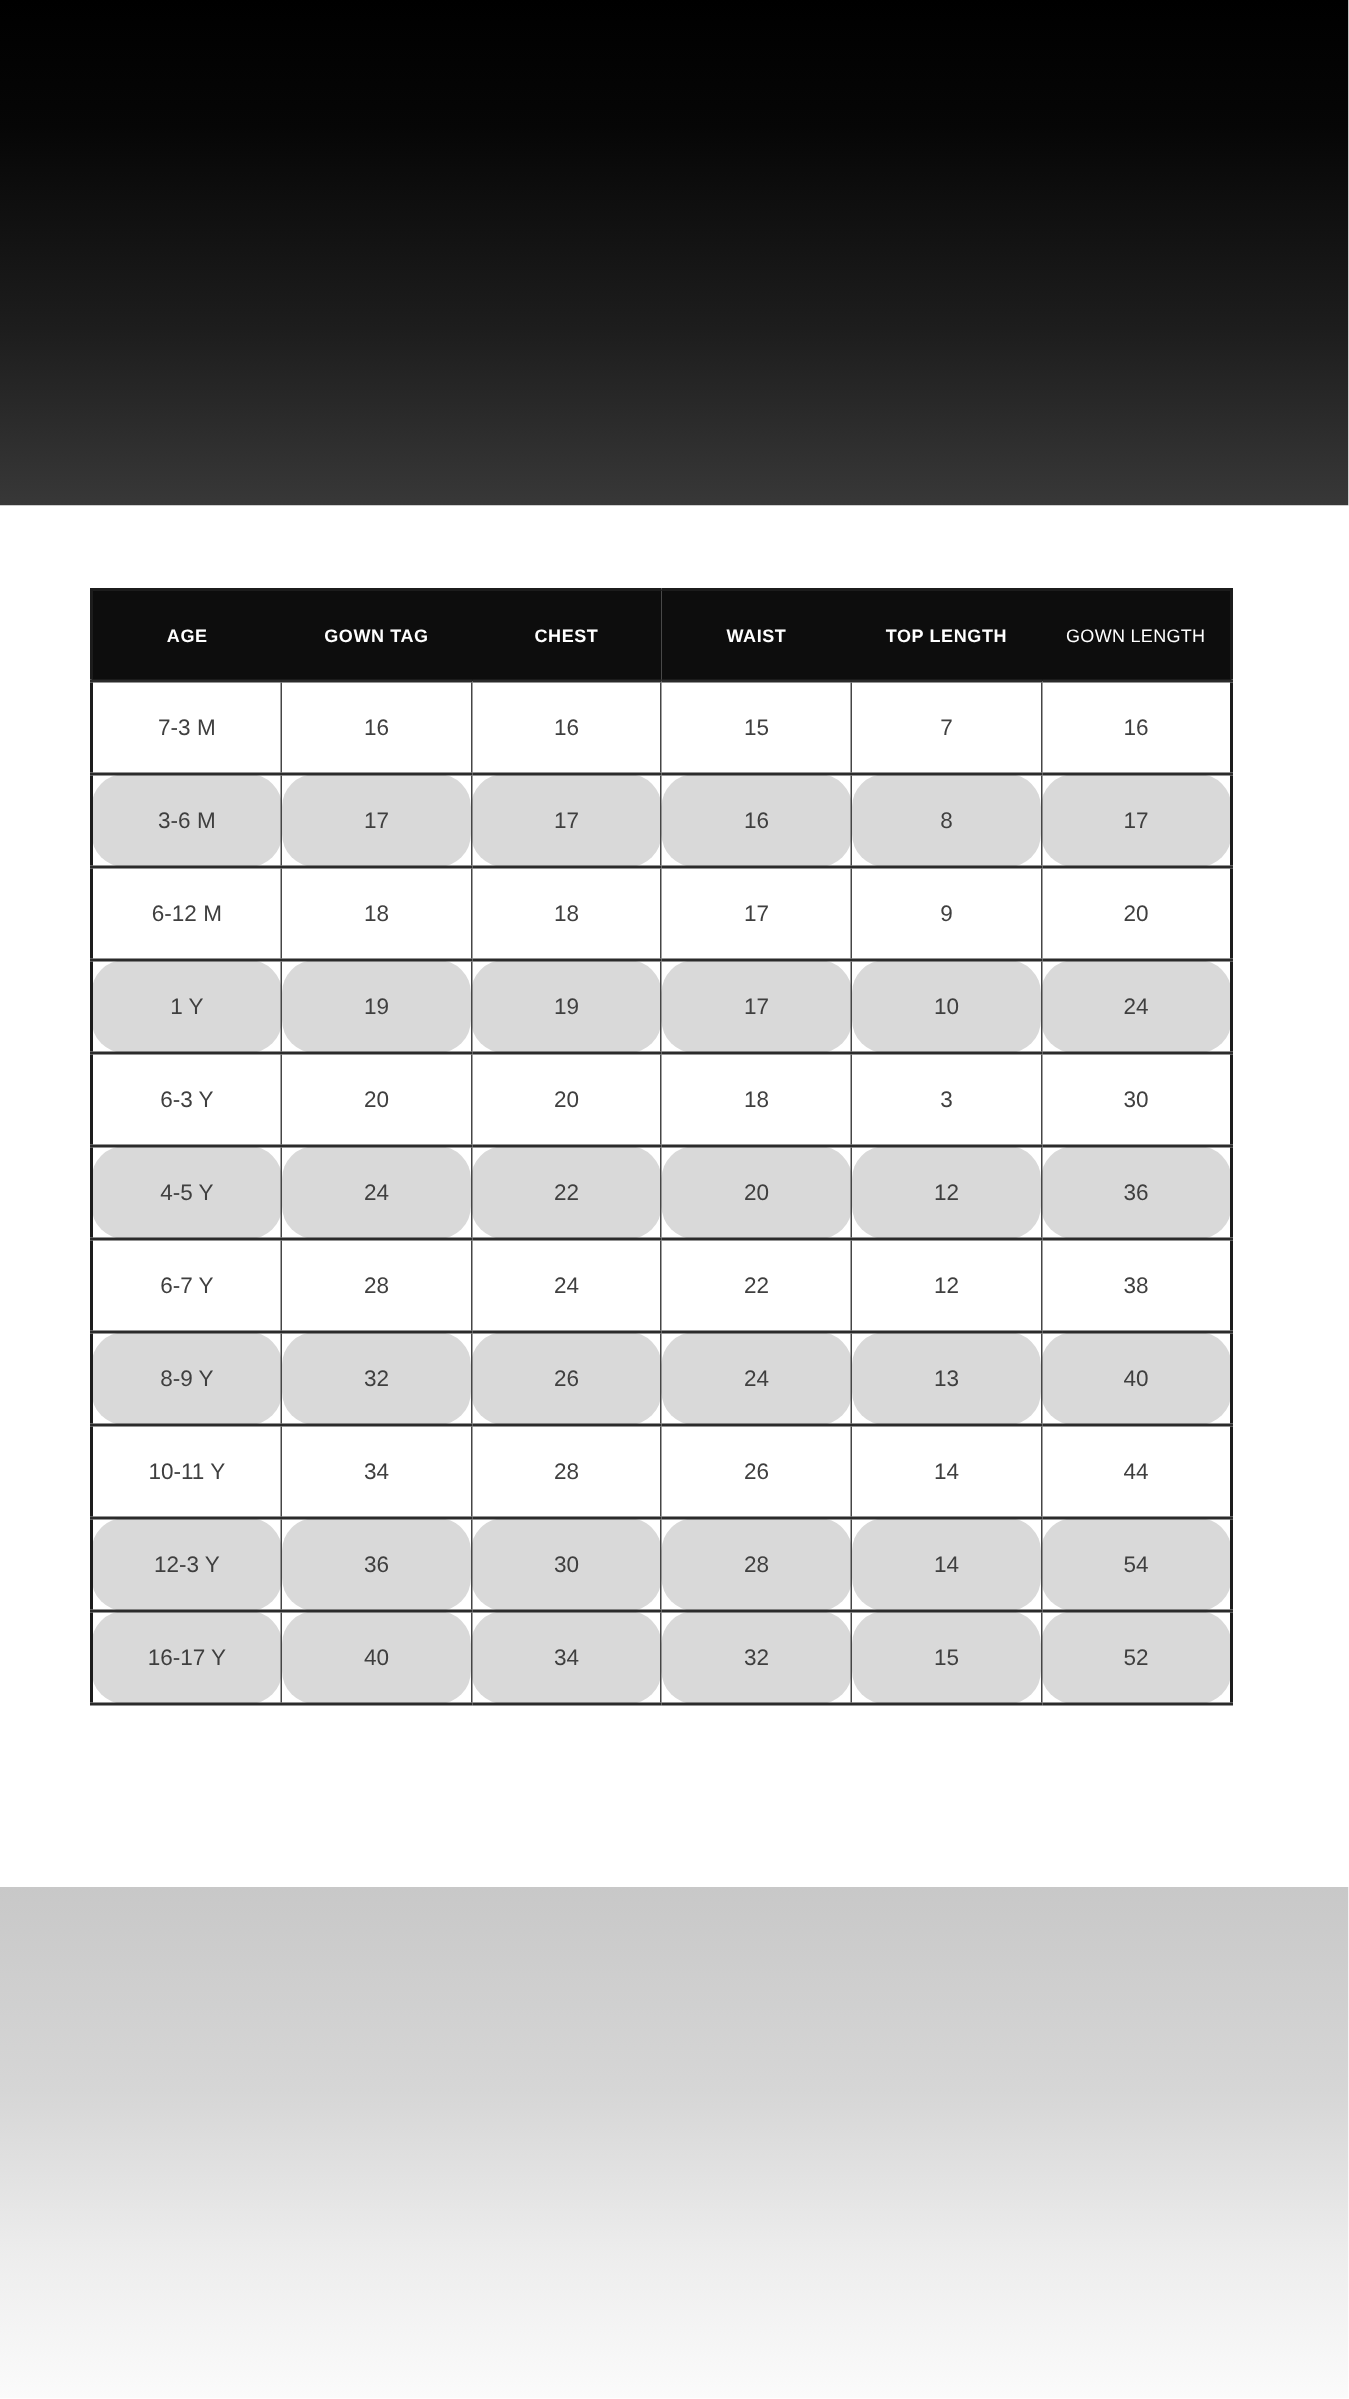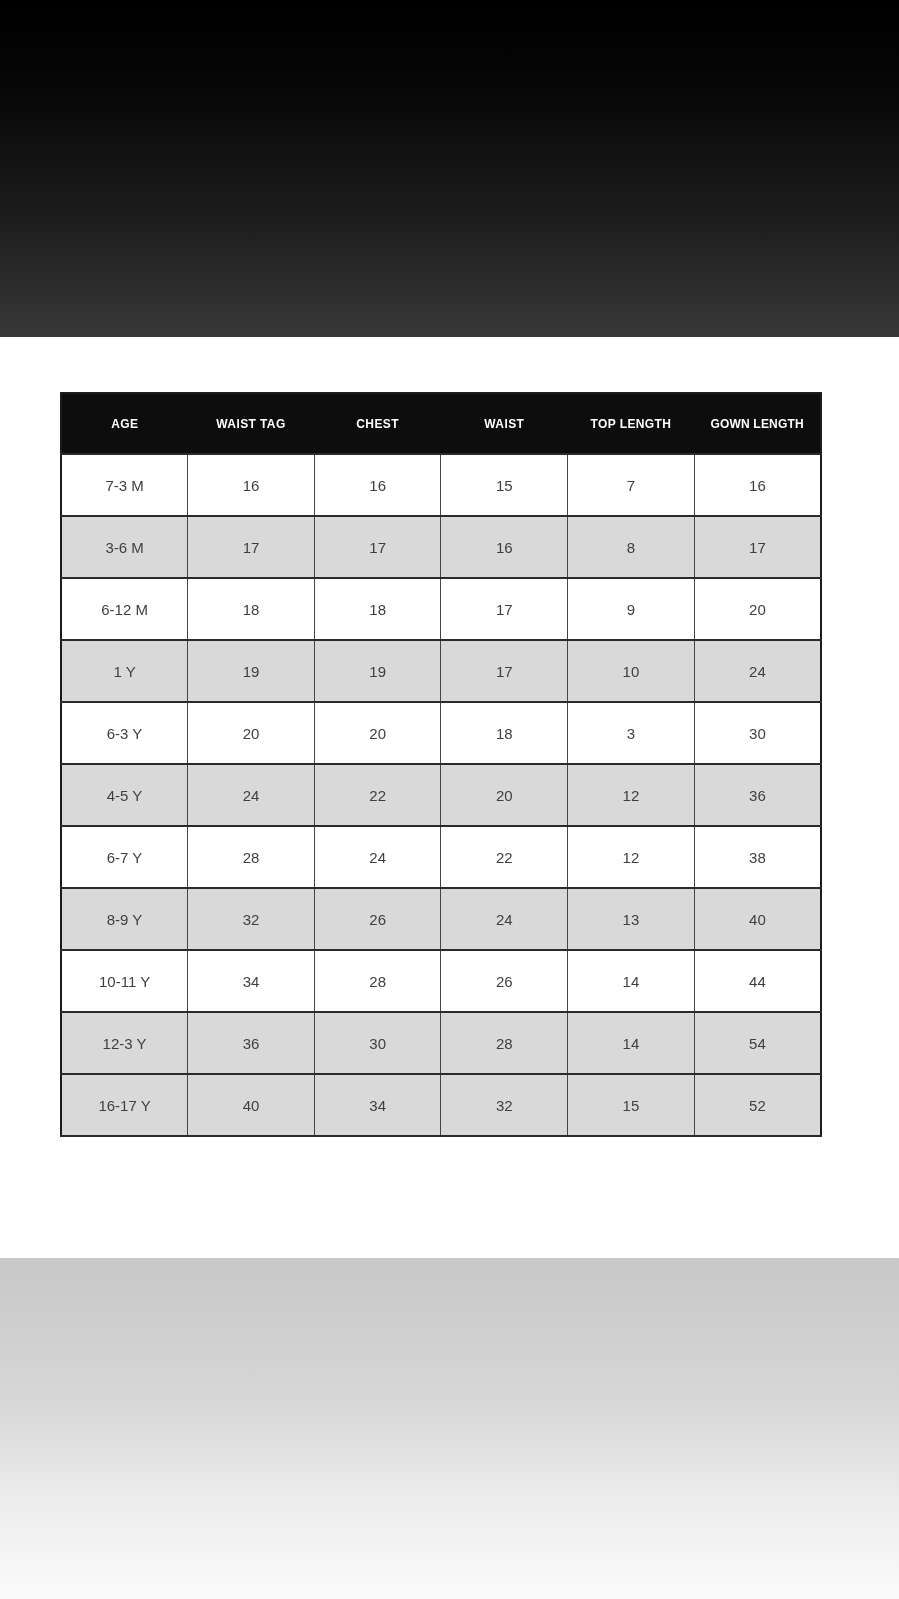--- a/index.html
+++ b/index.html
@@ -39,55 +39,56 @@
     color:var(--header-text);
     height:61px;
     font-size:12px;
     font-weight:700;
     letter-spacing:0.4px;
     text-align:center;
     border:0;
     padding:1px;
   }
   table.size-chart thead th:last-child{
-    font-weight:700;
+    font-weight:400;
     letter-spacing:0.2px;
   }
   table.size-chart tbody td{
     height:62px;
     text-align:center;
     vertical-align:middle;
     font-size:15px;
     color:var(--cell-text);
     background:var(--row-bg);
     border-left:1px solid var(--border-mid);
     border-right:1px solid var(--border-mid);
     border-top:2px solid var(--border-dark);
     border-bottom:2px solid var(--border-dark);
     padding:0;
   }
   table.size-chart tbody tr.alt td{
     background:var(--row-alt);
+    border-radius:22px;
   }
   .bottom-banner{
     width:899px;height:341px;
     background:linear-gradient(180deg,#c8c8c8 0%,#d6d6d6 40%,#ededed 72%,#fbfbfb 100%);
   }
 </style>
 </head>
 <body>
 
 <div class="top-banner"></div>
 
 <div class="content">
   <table class="size-chart">
     <thead>
       <tr>
         <th>AGE</th>
-        <th>WAIST TAG</th>
+        <th>GOWN TAG</th>
         <th>CHEST</th>
         <th>WAIST</th>
         <th>TOP LENGTH</th>
         <th>GOWN LENGTH</th>
       </tr>
     </thead>
     <tbody>
         <tr>
           <td>7-3 M</td>
           <td>16</td>

